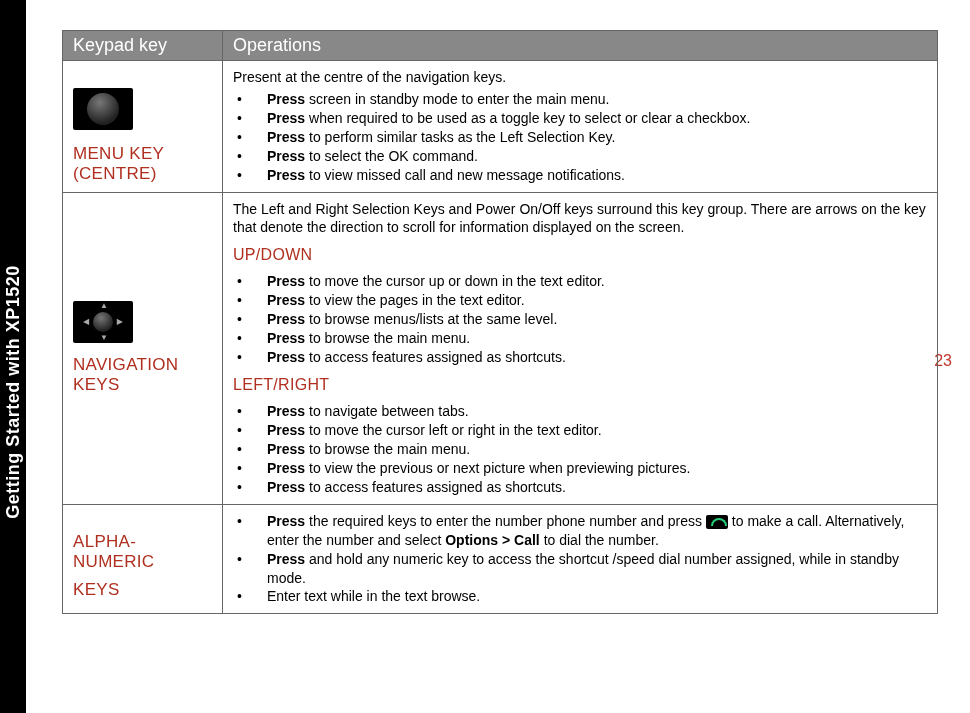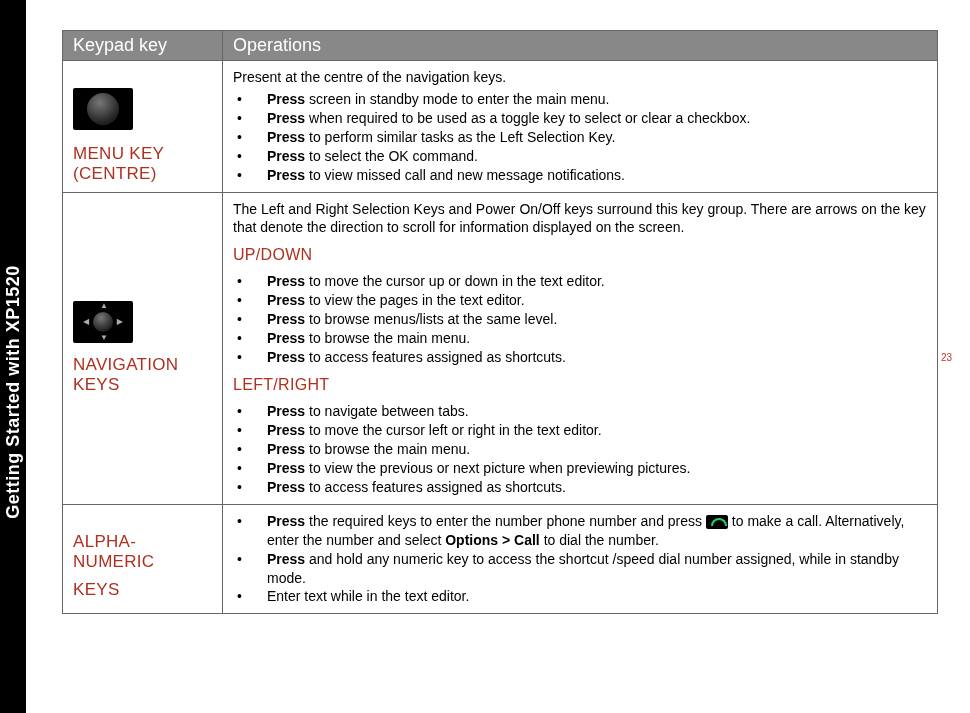--- a/index.html
+++ b/index.html
@@ -31,21 +31,21 @@
     font-stretch: condensed;
     font-size: 18px;
     font-weight: bold;
     letter-spacing: 0.5px;
   }
   .page-number {
     position: absolute;
     right: 18px;
     top: 352px;
     color: #c0392b;
-    font-size: 10px;
+    font-size: 16px;
     font-family: "Arial Narrow", Arial, sans-serif;
   }
   .content {
     position: absolute;
     left: 62px;
     top: 30px;
     width: 876px;
   }
   table {
     width: 100%;
@@ -238,19 +238,19 @@
       <td class="keycol" style="vertical-align:middle">
         <div class="keyname">ALPHA-NUMERIC</div>
         <div class="keyname" style="margin-top:8px">KEYS</div>
       </td>
       <td>
         <ul>
           <li>
             <span class="bold">Press</span><span> the required keys to enter the number phone number and press </span><span class="call-icon"></span><span> to make a call. Alternatively, enter the number and select </span><span class="bold">Options &gt; Call</span><span> to dial the number.</span>
           </li>
           <li><span class="bold">Press</span><span> and hold any numeric key to access the shortcut /speed dial number assigned, while in standby mode.</span></li>
-          <li><span>Enter text while in the text editor.</span></li>
+          <li><span>Enter text while in the text browse.</span></li>
         </ul>
       </td>
     </tr>
   </tbody>
     </table>
 </div>
 
 </body></html>

